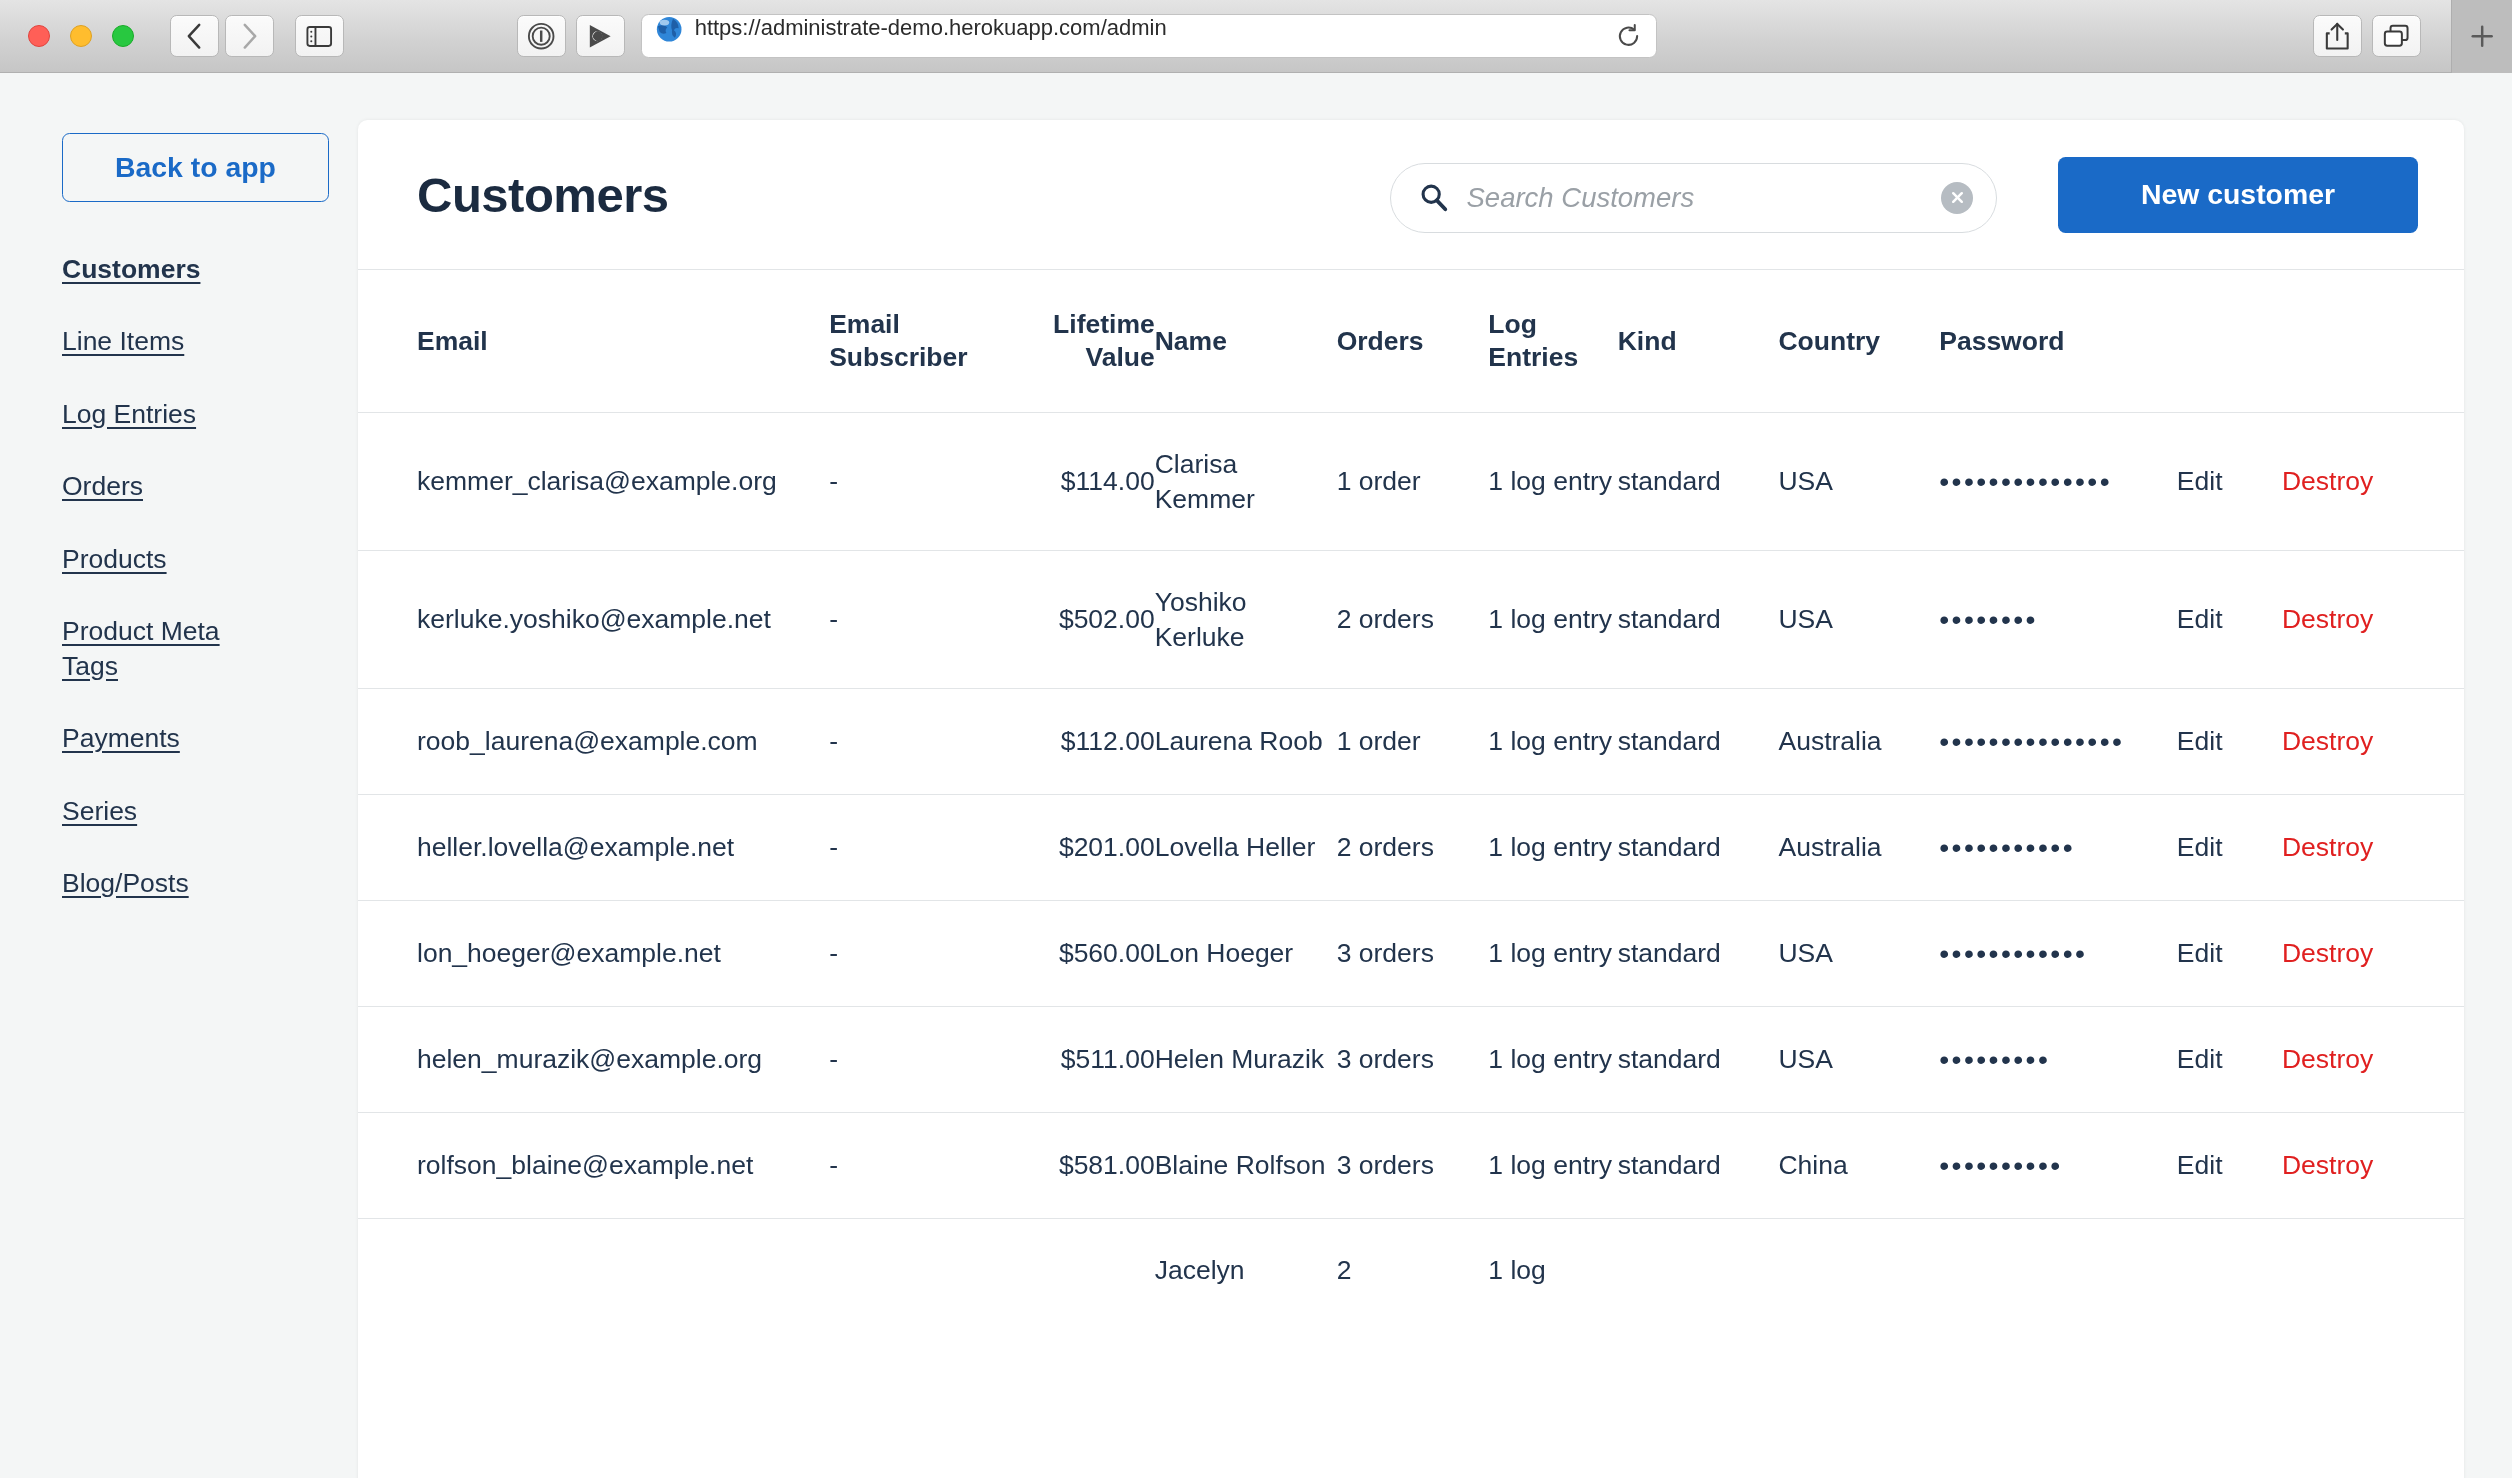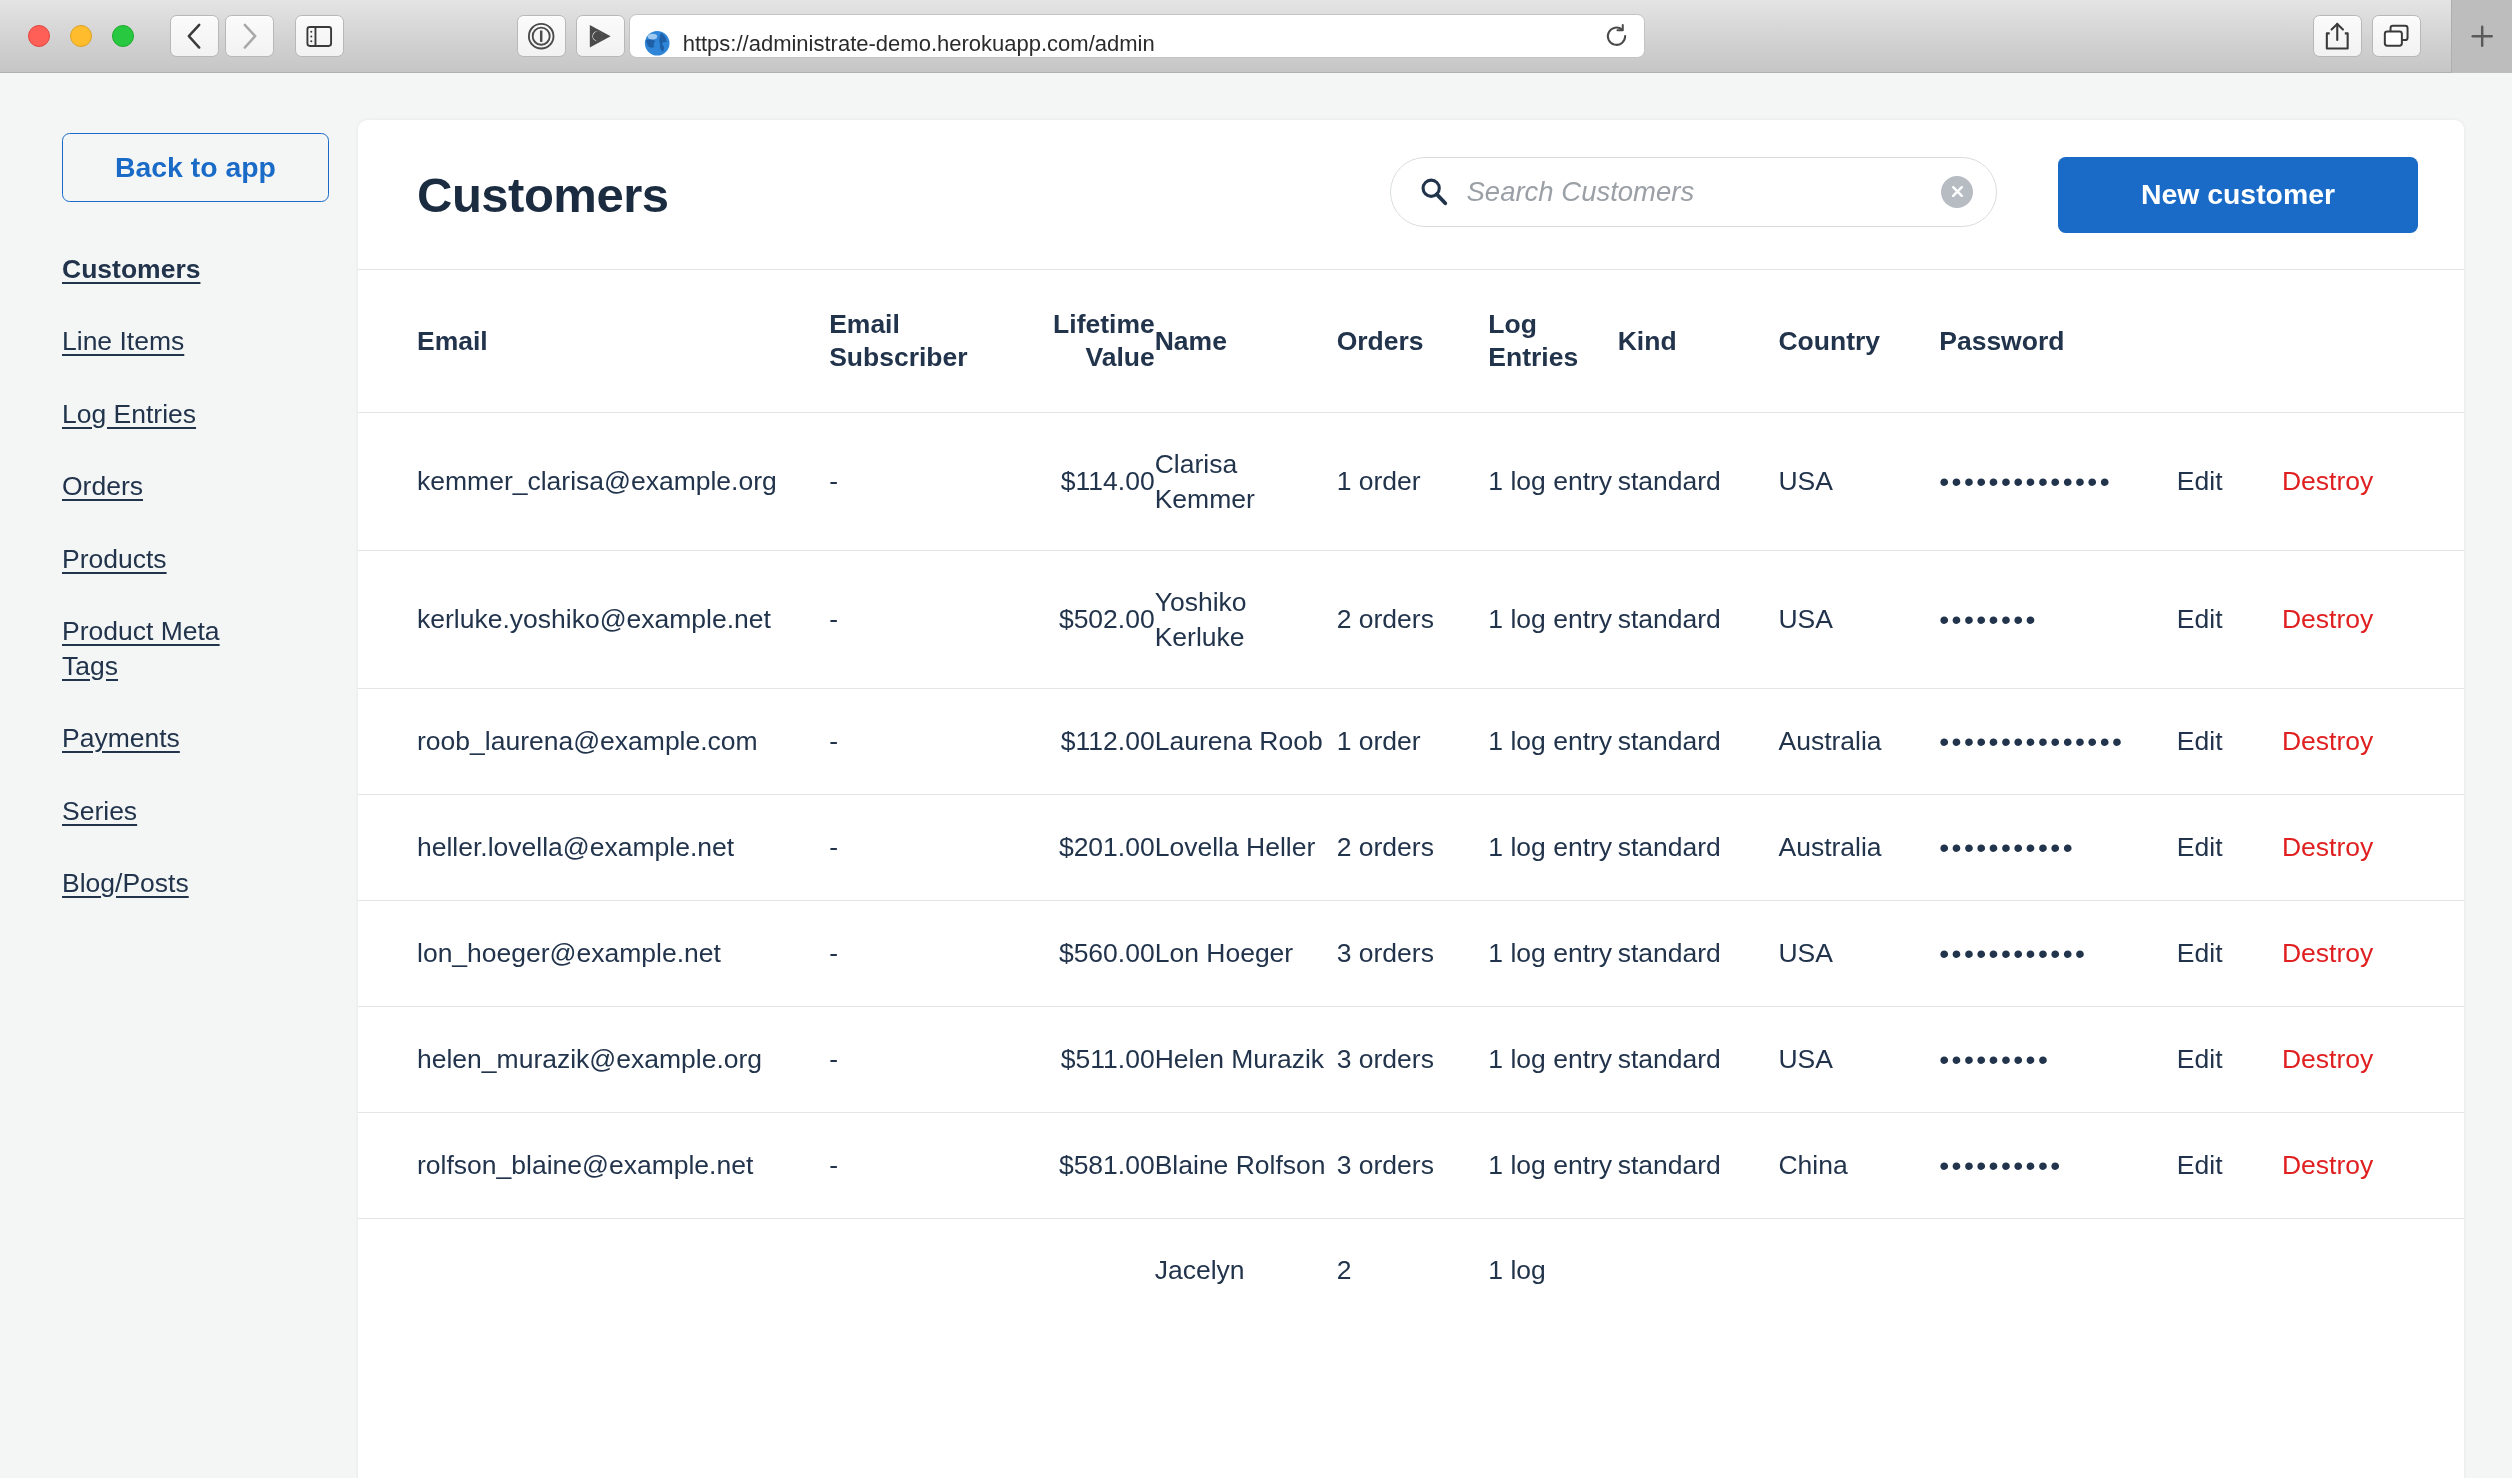--- a/index.html
+++ b/index.html
@@ -31,26 +31,26 @@
     border-radius: 6.6px;
     display: flex; align-items: center; justify-content: center;
     box-shadow: 0 0.9px 0 rgba(255,255,255,0.8) inset;
   }
   .navgroup { display: flex; gap: 5.7px; margin-left: 36px; }
   .sidebar-toggle { margin-left: 21px; }
 
   .ext-group { display: flex; gap: 9.5px; margin-left: 173px; }
 
   .url-bar {
-    margin-left: 4px;
+    margin-left: 16px;
     width: 1016px; height: 44px;
     background: #ffffff;
     border: 0.9px solid #c3c3c3;
     border-radius: 7.6px;
-    display: flex; align-items: flex-end;
+    display: flex; align-items: flex-start;
     padding: 0 13.3px;
     position: relative;
   }
   .url-text {
     font-size: 22px; color: #2b2b2b; margin-left: 11.4px;
     font-family: "Liberation Sans", sans-serif;
     white-space: nowrap;
   }
   .reload-icon { position: absolute; right: 15px; top: 50%; transform: translateY(-50%); }
 
@@ -113,21 +113,21 @@
     height: 150px;
     display: flex; align-items: center;
     padding: 0 46px 0 59px;
     border-bottom: 0.9px solid #e2e5e7;
   }
   .page-title {
     font-size: 49px; font-weight: bold; color: #1b2b40;
     letter-spacing: -0.5px;
   }
   .header-right {
-    margin-left: auto; display: flex; align-items: flex-start; gap: 61px;
+    margin-left: auto; display: flex; align-items: flex-end; gap: 61px;
   }
   .search-wrap {
     position: relative;
     width: 607px; height: 70px;
     border: 1.9px solid #d8dcdf;
     border-radius: 38px;
     display: flex; align-items: center;
     padding: 0 26.5px;
     background: #fff;
   }

